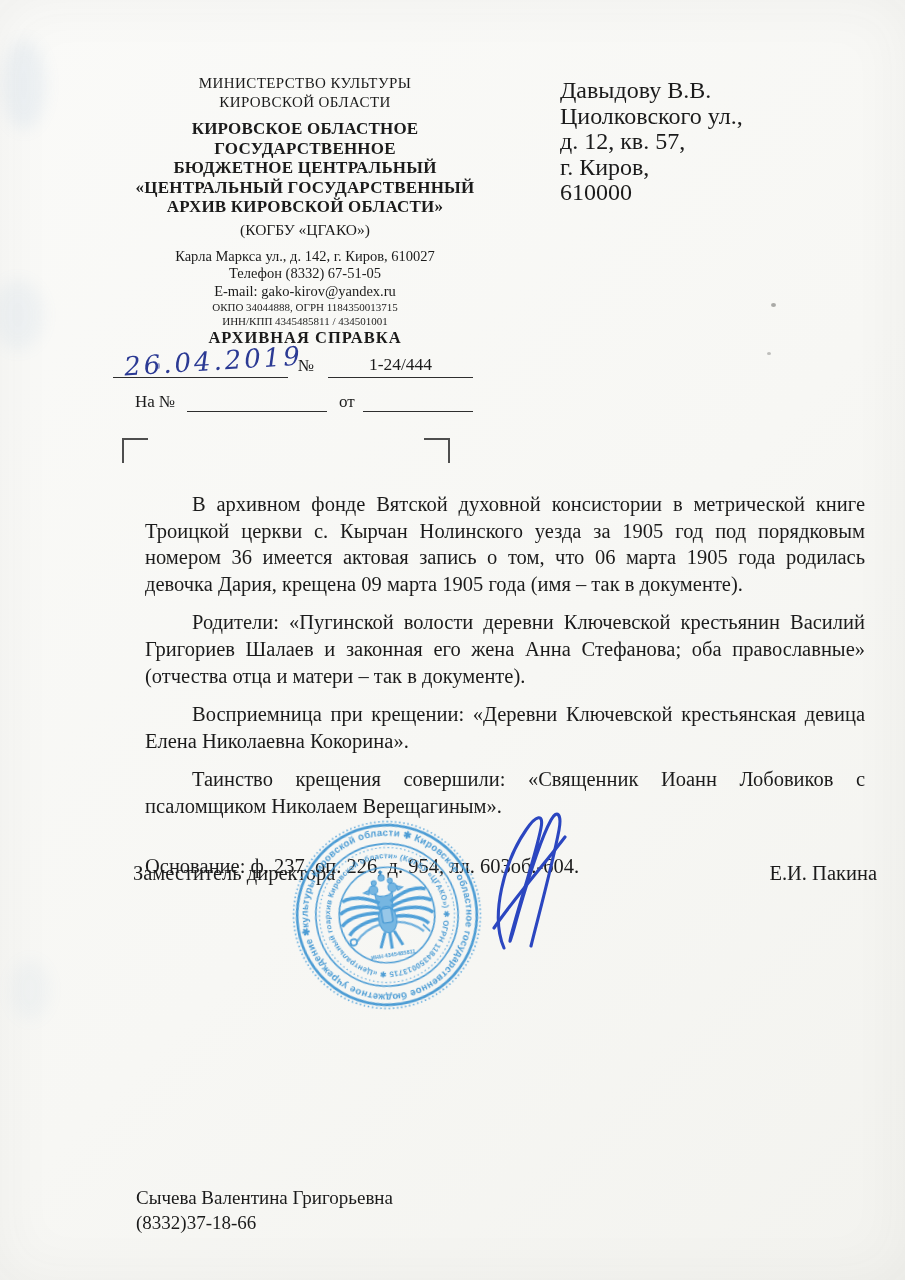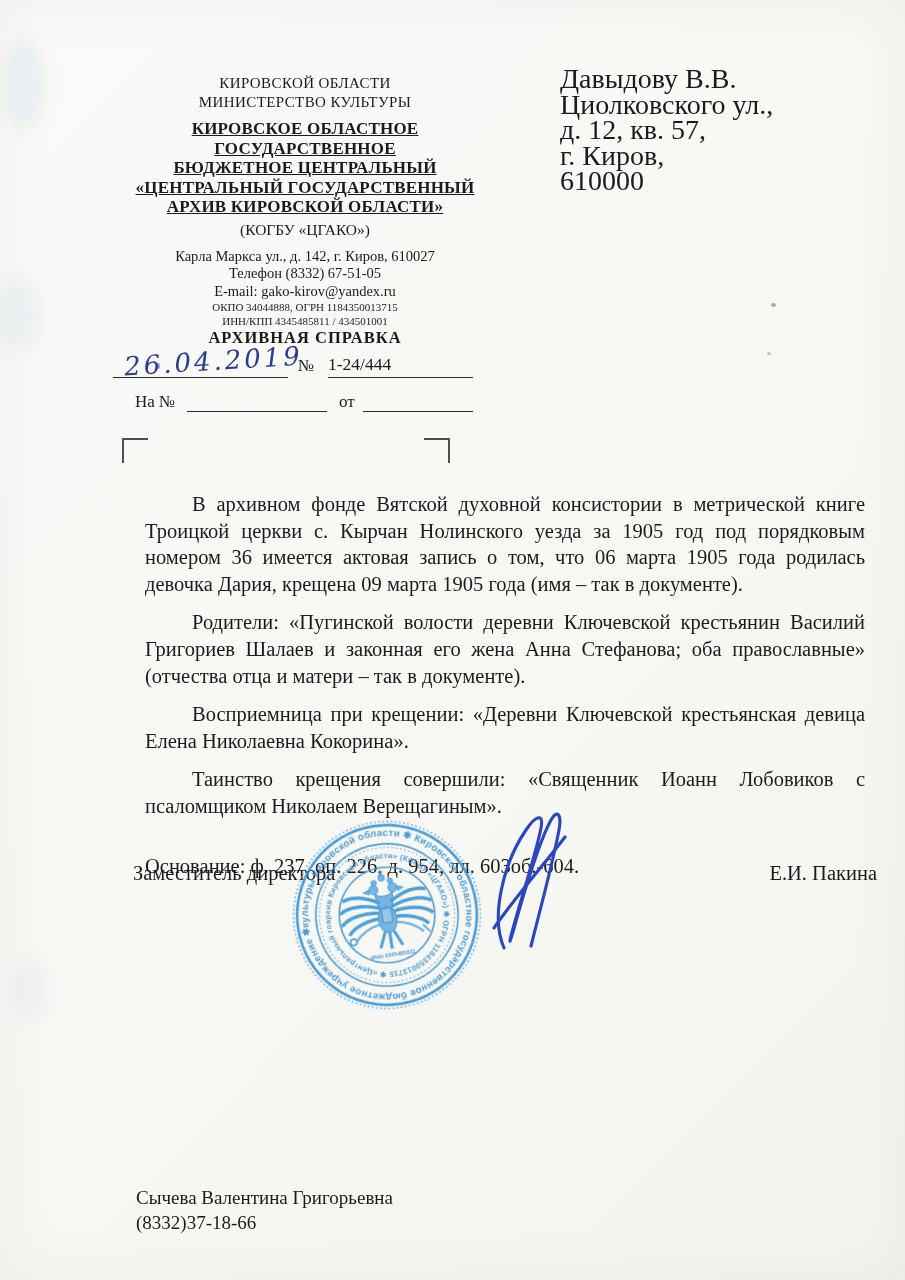--- a/index.html
+++ b/index.html
@@ -10,43 +10,43 @@
     margin:0 auto;
     background:linear-gradient(135deg,#fafaf8 0%,#f7f7f4 55%,#f3f3ef 100%);
     box-shadow:inset 0 0 60px rgba(60,60,55,0.05);
     font-family:"Liberation Serif", serif;
     color:#1b1b1b;
     overflow:hidden;
   }
   
   .letterhead{position:absolute;left:110px;top:74px;width:390px;text-align:center;}
   .ministry-line{font-size:15px;line-height:19px;letter-spacing:.4px;}
-  .org-block{margin-top:7px;text-decoration:underline;}
+  .org-block{margin-top:7px;}
   .org-line{font-weight:bold;font-size:17px;line-height:19.5px;letter-spacing:.2px;}
   .short-name{font-size:15.5px;line-height:19px;margin-top:3px;}
   .addr{font-size:14.5px;line-height:17.5px;}
   .addr.first{margin-top:9px;}
   .addr.small{font-size:11px;line-height:14px;}
   .doc-title{font-weight:bold;font-size:16.5px;letter-spacing:1px;}
   
-  .recipient{position:absolute;left:560px;top:66px;font-size:28px;line-height:25.5px;}
+  .recipient{position:absolute;left:560px;top:78px;font-size:24px;line-height:25.5px;}
   
   .u-line{position:absolute;height:0;border-bottom:1.6px solid #2e2e2e;}
   .date-u{left:113px;top:377px;width:175px;}
   .num-u{left:328px;top:377px;width:145px;}
   .reply-u{left:187px;top:411px;width:140px;}
   .from-u{left:363px;top:411px;width:110px;}
   .handwritten-date{
     position:absolute;left:124px;top:346px;
     font-family:"DejaVu Serif", serif;font-style:italic;
     font-size:26px;letter-spacing:3px;color:#2b3a94;
     transform:rotate(-3.5deg);white-space:nowrap;
   }
   .no-label{position:absolute;left:298px;top:356px;font-size:17px;}
-  .num-value{position:absolute;left:328px;top:354px;width:145px;font-size:17.5px;}
+  .num-value{position:absolute;left:328px;top:354px;width:145px;text-align:center;font-size:17.5px;}
   .na-label{position:absolute;left:135px;top:392px;font-size:17px;}
   .ot-label{position:absolute;left:339px;top:392px;font-size:17px;}
   
   .corner-left{position:absolute;left:122px;top:438px;width:24px;height:23px;
     border-left:2px solid #4e4e4e;border-top:2px solid #4e4e4e;}
   .corner-right{position:absolute;left:424px;top:438px;width:24px;height:23px;
     border-right:2px solid #4e4e4e;border-top:2px solid #4e4e4e;}
   
   .body-text{position:absolute;left:133px;top:479px;width:744px;
     font-size:20.5px;line-height:26.6px;text-align:justify;}
@@ -94,22 +94,22 @@
 <div class="page">
 
   <div class="smudge m1"></div>
   <div class="smudge m2"></div>
   <div class="smudge m3"></div>
   <div class="speck s1"></div>
   <div class="speck s2"></div>
   <div class="speck s3"></div>
 
   <div class="letterhead">
+    <div class="ministry-line">МИНИСТЕРСТВО КУЛЬТУРЫ</div>
     <div class="ministry-line">КИРОВСКОЙ ОБЛАСТИ</div>
-    <div class="ministry-line">МИНИСТЕРСТВО КУЛЬТУРЫ</div>
     <div class="org-block">
       <div class="org-line">КИРОВСКОЕ ОБЛАСТНОЕ</div>
       <div class="org-line">ГОСУДАРСТВЕННОЕ</div>
       <div class="org-line">БЮДЖЕТНОЕ ЦЕНТРАЛЬНЫЙ</div>
       <div class="org-line">«ЦЕНТРАЛЬНЫЙ ГОСУДАРСТВЕННЫЙ</div>
       <div class="org-line">АРХИВ КИРОВСКОЙ ОБЛАСТИ»</div>
     </div>
     <div class="short-name">(КОГБУ «ЦГАКО»)</div>
     <div class="addr first">Карла Маркса ул., д. 142, г. Киров, 610027</div>
     <div class="addr">Телефон (8332) 67-51-05</div>

